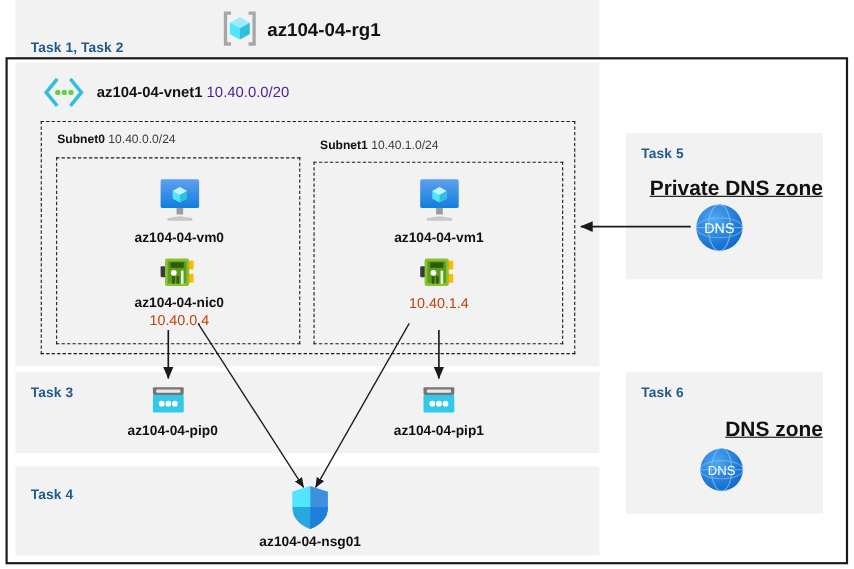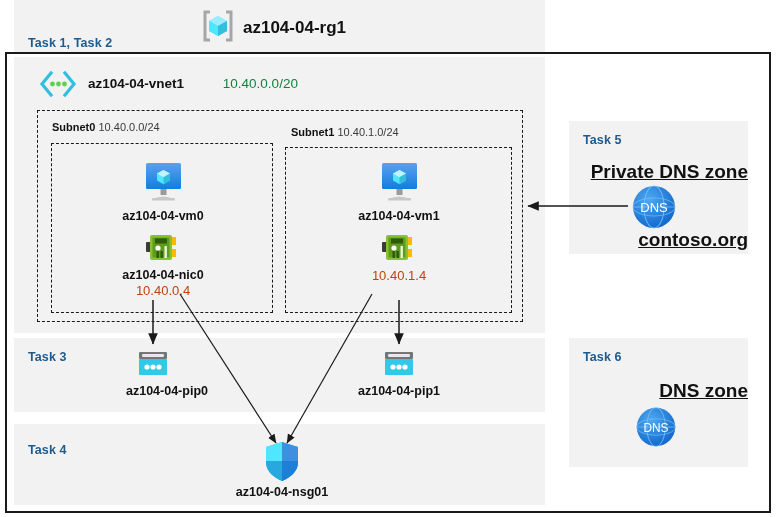--- a/index.html
+++ b/index.html
@@ -42,21 +42,21 @@
     background: #ffffff;
   }
 
   
   .vnet-panel {
     left: 14px; top: 57px; width: 531px; height: 276px;
     background: #f2f2f2;
   }
   .vnet-title { font-size: 13.5px; color: #111; white-space: nowrap; }
   .vnet-title b { font-weight: bold; }
-  .vnet-cidr { font-weight: normal; color: #15803d; margin-left: 35px; }
+  .vnet-cidr { font-weight: normal; color: #4c1d95; }
 
   
   .dashed {
     border: 1.6px dashed #1a1a1a;
     background: transparent;
   }
 
   .subnet-title { font-size: 11px; color: #111; white-space: nowrap; }
   .subnet-title b { font-weight: bold; }
   .subnet-cidr { font-weight: normal; color: #3a3a3a; }
@@ -224,21 +224,21 @@
   <div class="abs" style="left:133px; top:350px; width:40px; height:32px;">
     <svg width="40" height="32" viewBox="0 0 40 32">
       <rect x="6" y="2" width="28" height="7" rx="1" fill="#767676"></rect>
       <rect x="9" y="4" width="22" height="3" rx="1.2" fill="#e8e8e8"></rect>
       <rect x="6" y="9" width="28" height="16" rx="1" fill="#32c8ea"></rect>
       <circle cx="14" cy="17" r="2.6" fill="#ffffff"></circle>
       <circle cx="20" cy="17" r="2.6" fill="#ffffff"></circle>
       <circle cx="26" cy="17" r="2.6" fill="#ffffff"></circle>
     </svg>
   </div>
-  <div class="abs node" style="left:67px; top:384px; width:200px;">
+  <div class="abs node" style="left:57px; top:384px; width:200px;">
     <div class="node-label">az104-04-pip0</div>
   </div>
 
   <div class="abs" style="left:379px; top:350px; width:40px; height:32px;">
     <svg width="40" height="32" viewBox="0 0 40 32">
       <rect x="6" y="2" width="28" height="7" rx="1" fill="#767676"></rect>
       <rect x="9" y="4" width="22" height="3" rx="1.2" fill="#e8e8e8"></rect>
       <rect x="6" y="9" width="28" height="16" rx="1" fill="#32c8ea"></rect>
       <circle cx="14" cy="17" r="2.6" fill="#ffffff"></circle>
       <circle cx="20" cy="17" r="2.6" fill="#ffffff"></circle>
@@ -277,21 +277,20 @@
             <stop offset="1" stop-color="#0a62c9"></stop>
         </radialGradient>
       </defs>
       <circle cx="24" cy="24" r="21" fill="url(#dnsGrad5)"></circle>
       <ellipse cx="24" cy="24" rx="10" ry="21" fill="none" stroke="#7dc4f5" stroke-width="1.1" opacity="0.75"></ellipse>
       <line x1="3" y1="24" x2="45" y2="24" stroke="#7dc4f5" stroke-width="1.1" opacity="0.75"></line>
       <ellipse cx="24" cy="24" rx="21" ry="9" fill="none" stroke="#7dc4f5" stroke-width="1.1" opacity="0.6"></ellipse>
       <text x="24" y="29" text-anchor="middle" fill="#ffffff" font-family="Liberation Sans, sans-serif" font-size="13" font-weight="normal">DNS</text>
     </svg>
   </div>
-  <div class="abs panel-heading" style="left:569px; top:229px; width:179px;">contoso.org</div>
 
   <div class="abs side-panel" style="left:569px; top:338px; width:179px; height:129px;"></div>
   <div class="abs task-label" style="left:583px; top:350px;">Task 6</div>
   <div class="abs panel-heading" style="left:569px; top:380px; width:179px;">DNS zone</div>
 
   <div class="abs" style="left:634px; top:405px; width:44px; height:44px;">
     <svg width="44" height="44" viewBox="0 0 48 48">
       <defs>
         <radialGradient id="dnsGrad6" cx="0.38" cy="0.32" r="0.78">
           <stop offset="0" stop-color="#4fa8f0"></stop>

